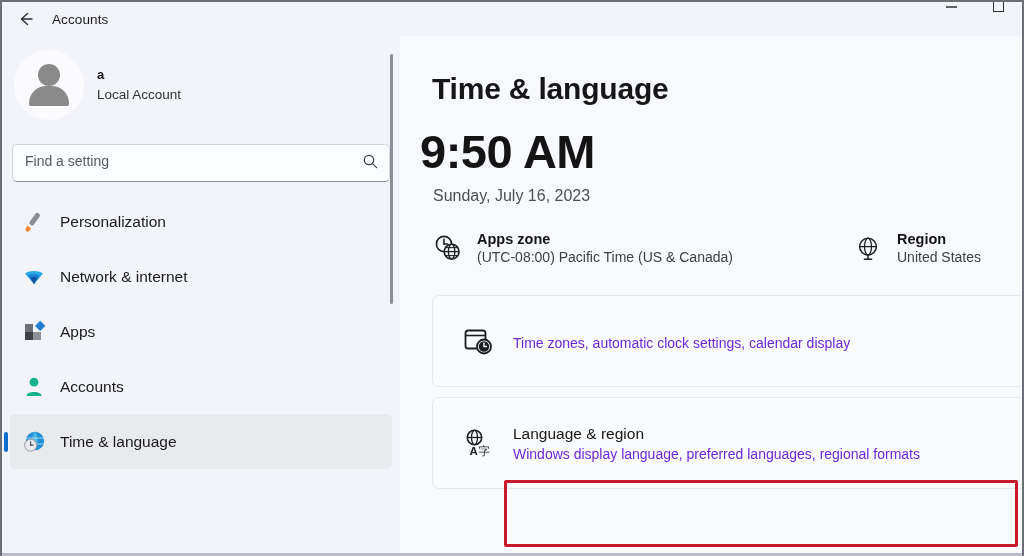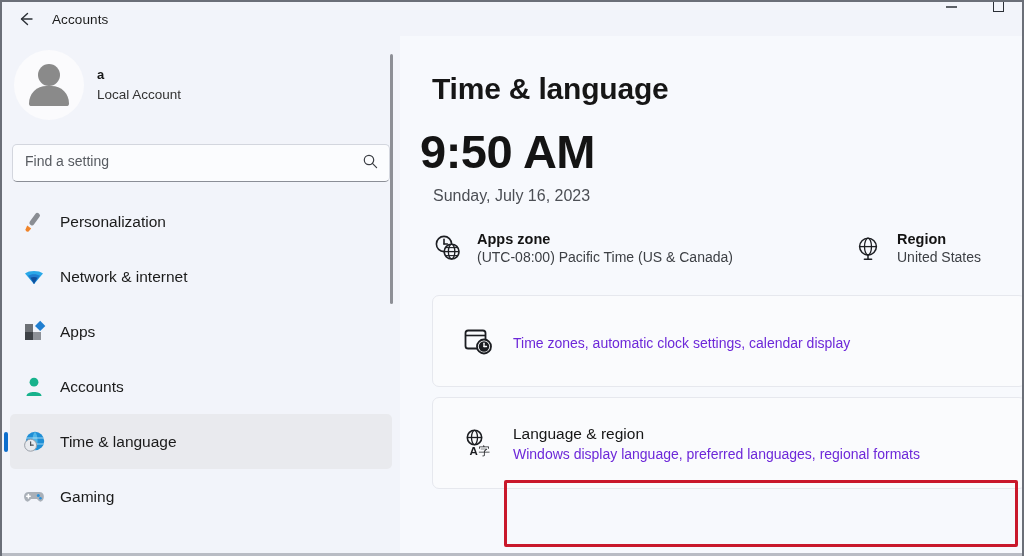--- a/index.html
+++ b/index.html
@@ -288,33 +288,20 @@
             <path d="M13 1.8 C9.6 4.5, 9.6 17.5, 13 20.2 C16.4 17.5, 16.4 4.5, 13 1.8 Z" fill="#63c3ee" opacity=".75"></path>
             <path d="M4.2 8 H21.8 M4.2 14 H21.8" stroke="#bfe6f8" stroke-width="1.1" fill="none" opacity=".8"></path>
             <circle cx="8.6" cy="15.2" r="6" fill="#e8eaee" stroke="#9aa0a8" stroke-width="1"></circle>
             <line x1="8.6" y1="15.2" x2="8.6" y2="11.8" stroke="#4c5157" stroke-width="1.2" stroke-linecap="round"></line>
             <line x1="8.6" y1="15.2" x2="11.2" y2="15.2" stroke="#4c5157" stroke-width="1.2" stroke-linecap="round"></line>
           </svg>
         </span>
         <span class="navlabel">Time &amp; language</span>
       </div>
 
-      <div class="navitem">
-        <span class="navicon">
-          <svg width="24" height="24" viewBox="0 0 24 24">
-            <path d="M6.4 7 H17.6 C21 7, 22.6 10.2, 21.6 13.6 C20.8 16.6, 18.2 17.6, 16.4 15.6
-                     L15 14 H9 L7.6 15.6 C5.8 17.6, 3.2 16.6, 2.4 13.6 C1.4 10.2, 3 7, 6.4 7 Z" fill="#aab0b8"></path>
-            <circle cx="16.3" cy="10.6" r="1.5" fill="#2b8fd9"></circle>
-            <circle cx="18.4" cy="13.2" r="1.3" fill="#2b8fd9"></circle>
-            <line x1="6.4" y1="9.4" x2="6.4" y2="13" stroke="#ffffff" stroke-width="1.5" stroke-linecap="round"></line>
-            <line x1="4.6" y1="11.2" x2="8.2" y2="11.2" stroke="#ffffff" stroke-width="1.5" stroke-linecap="round"></line>
-          </svg>
-        </span>
-        <span class="navlabel">Gaming</span>
-      </div>
 
     </div>
 
     <div class="sb-track"></div>
     <div class="sb-thumb"></div>
   </div>
 
   <div class="main">
 
     <div class="page-title">Time &amp; language</div>

